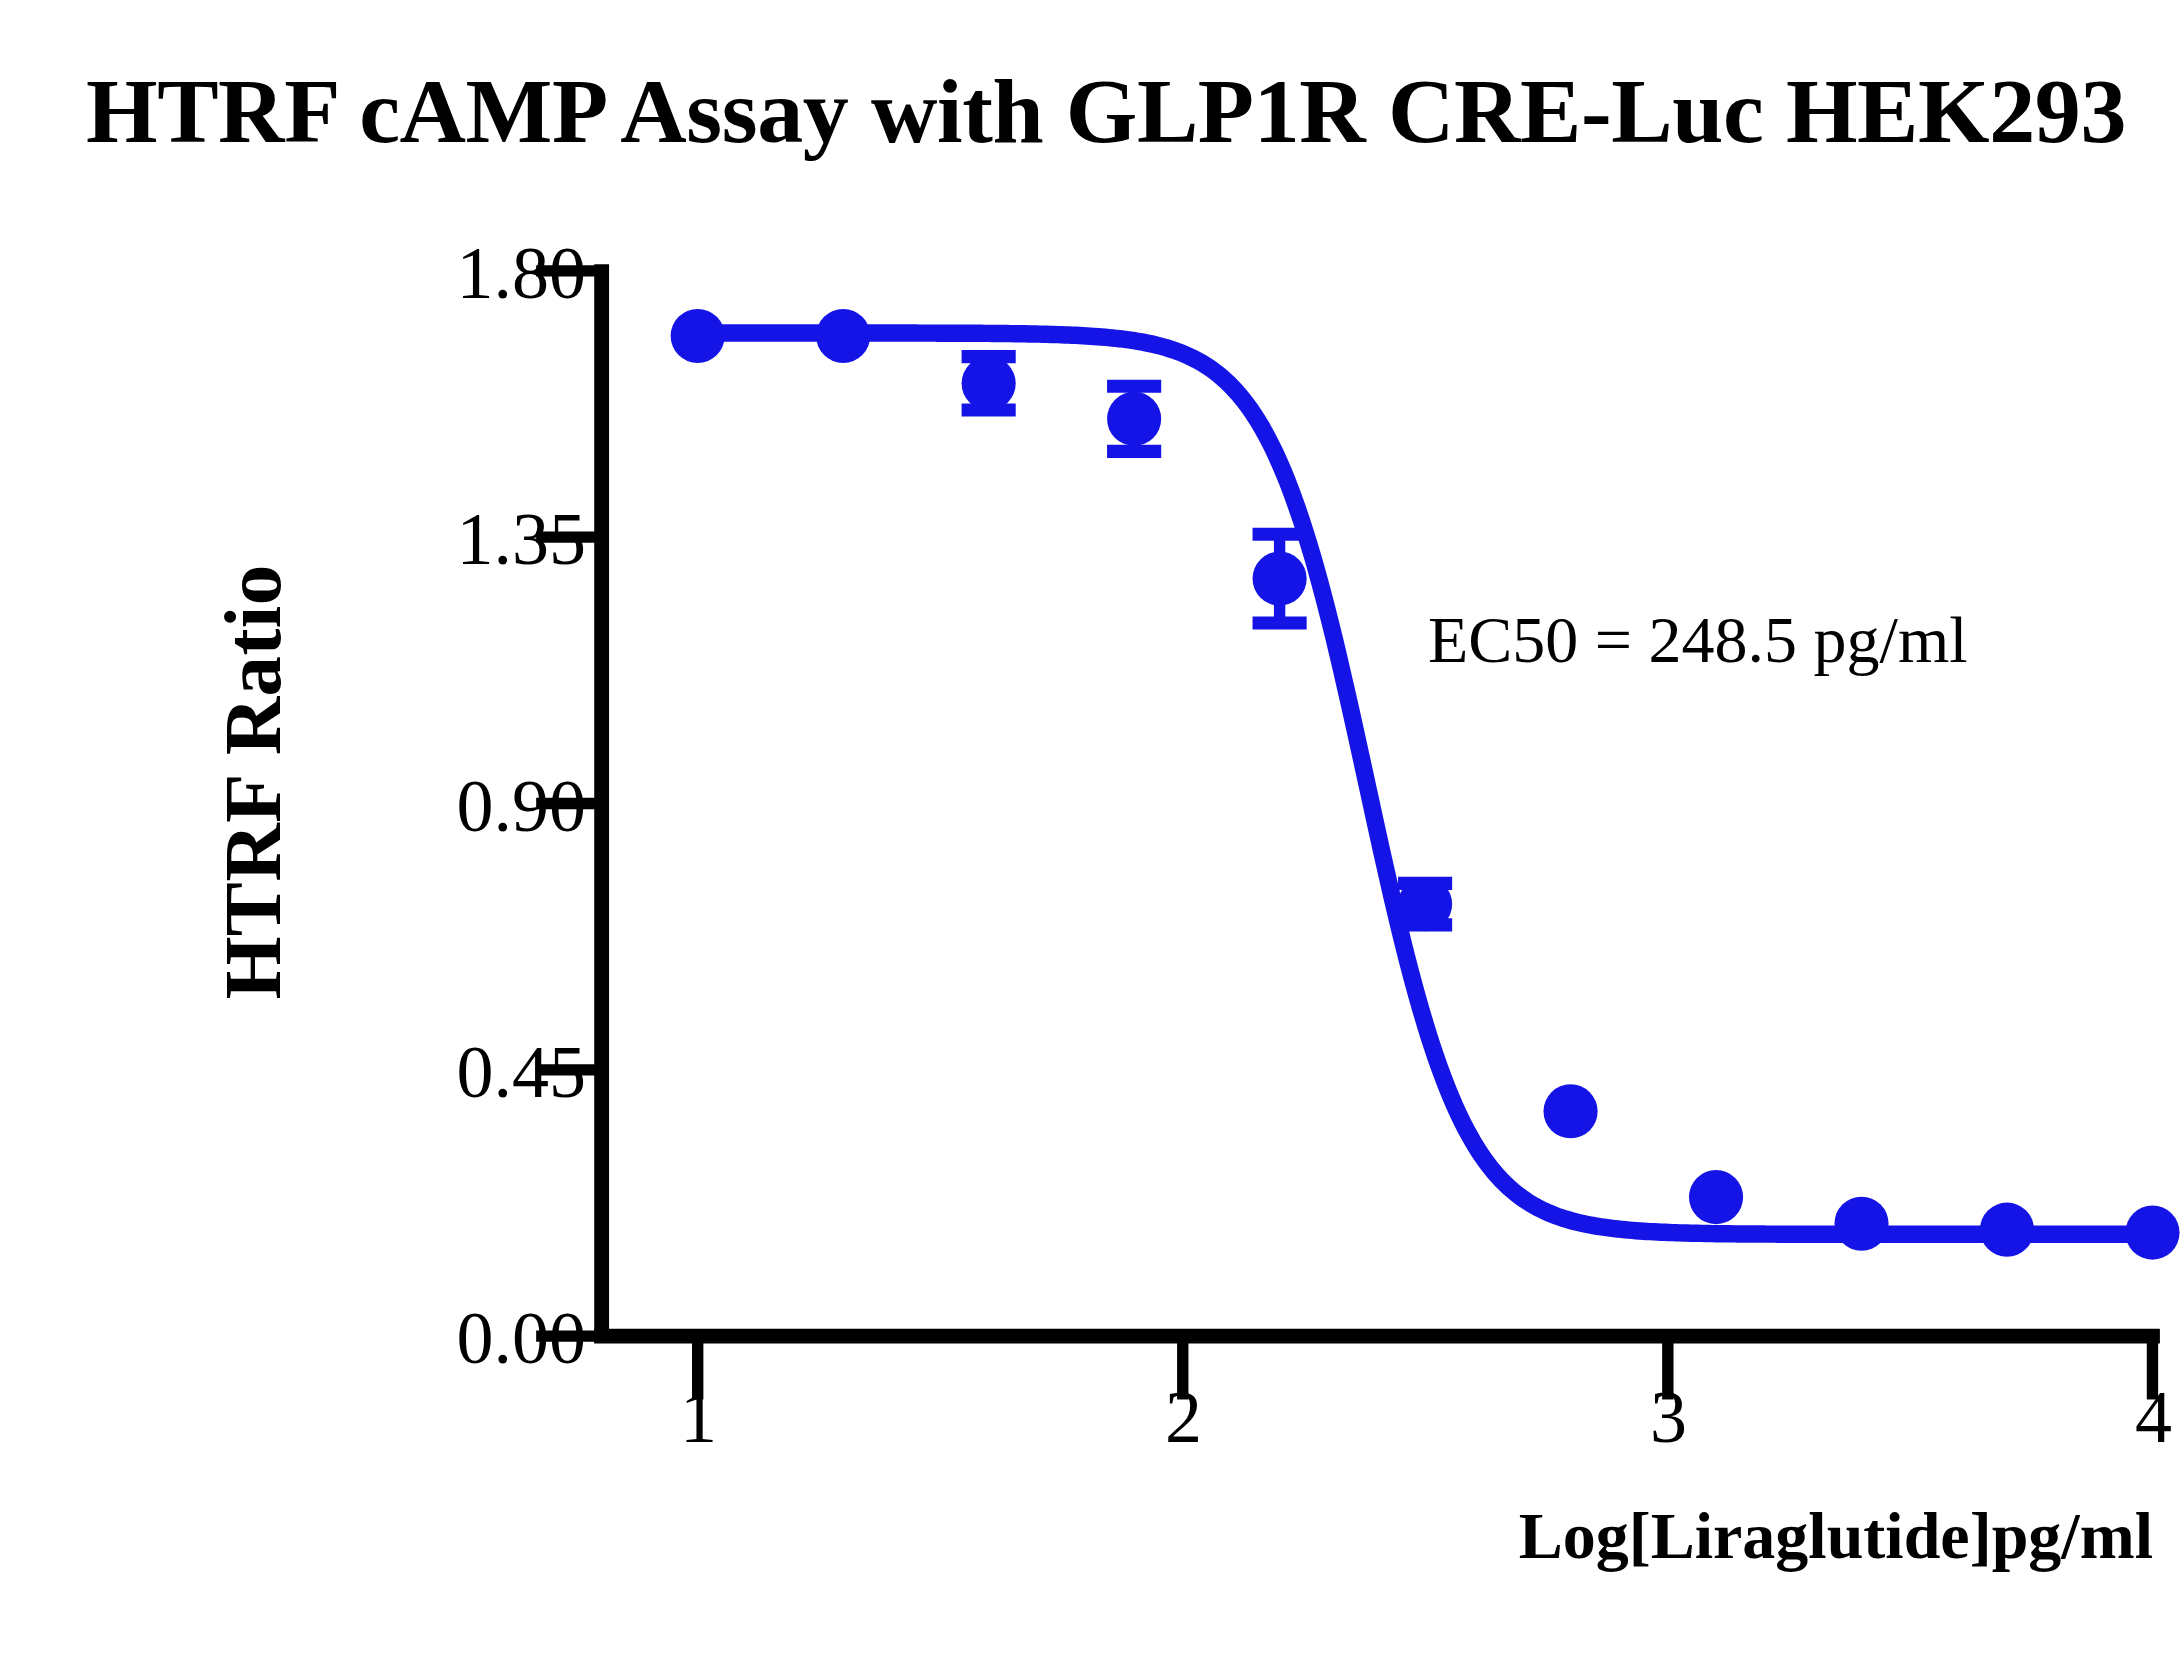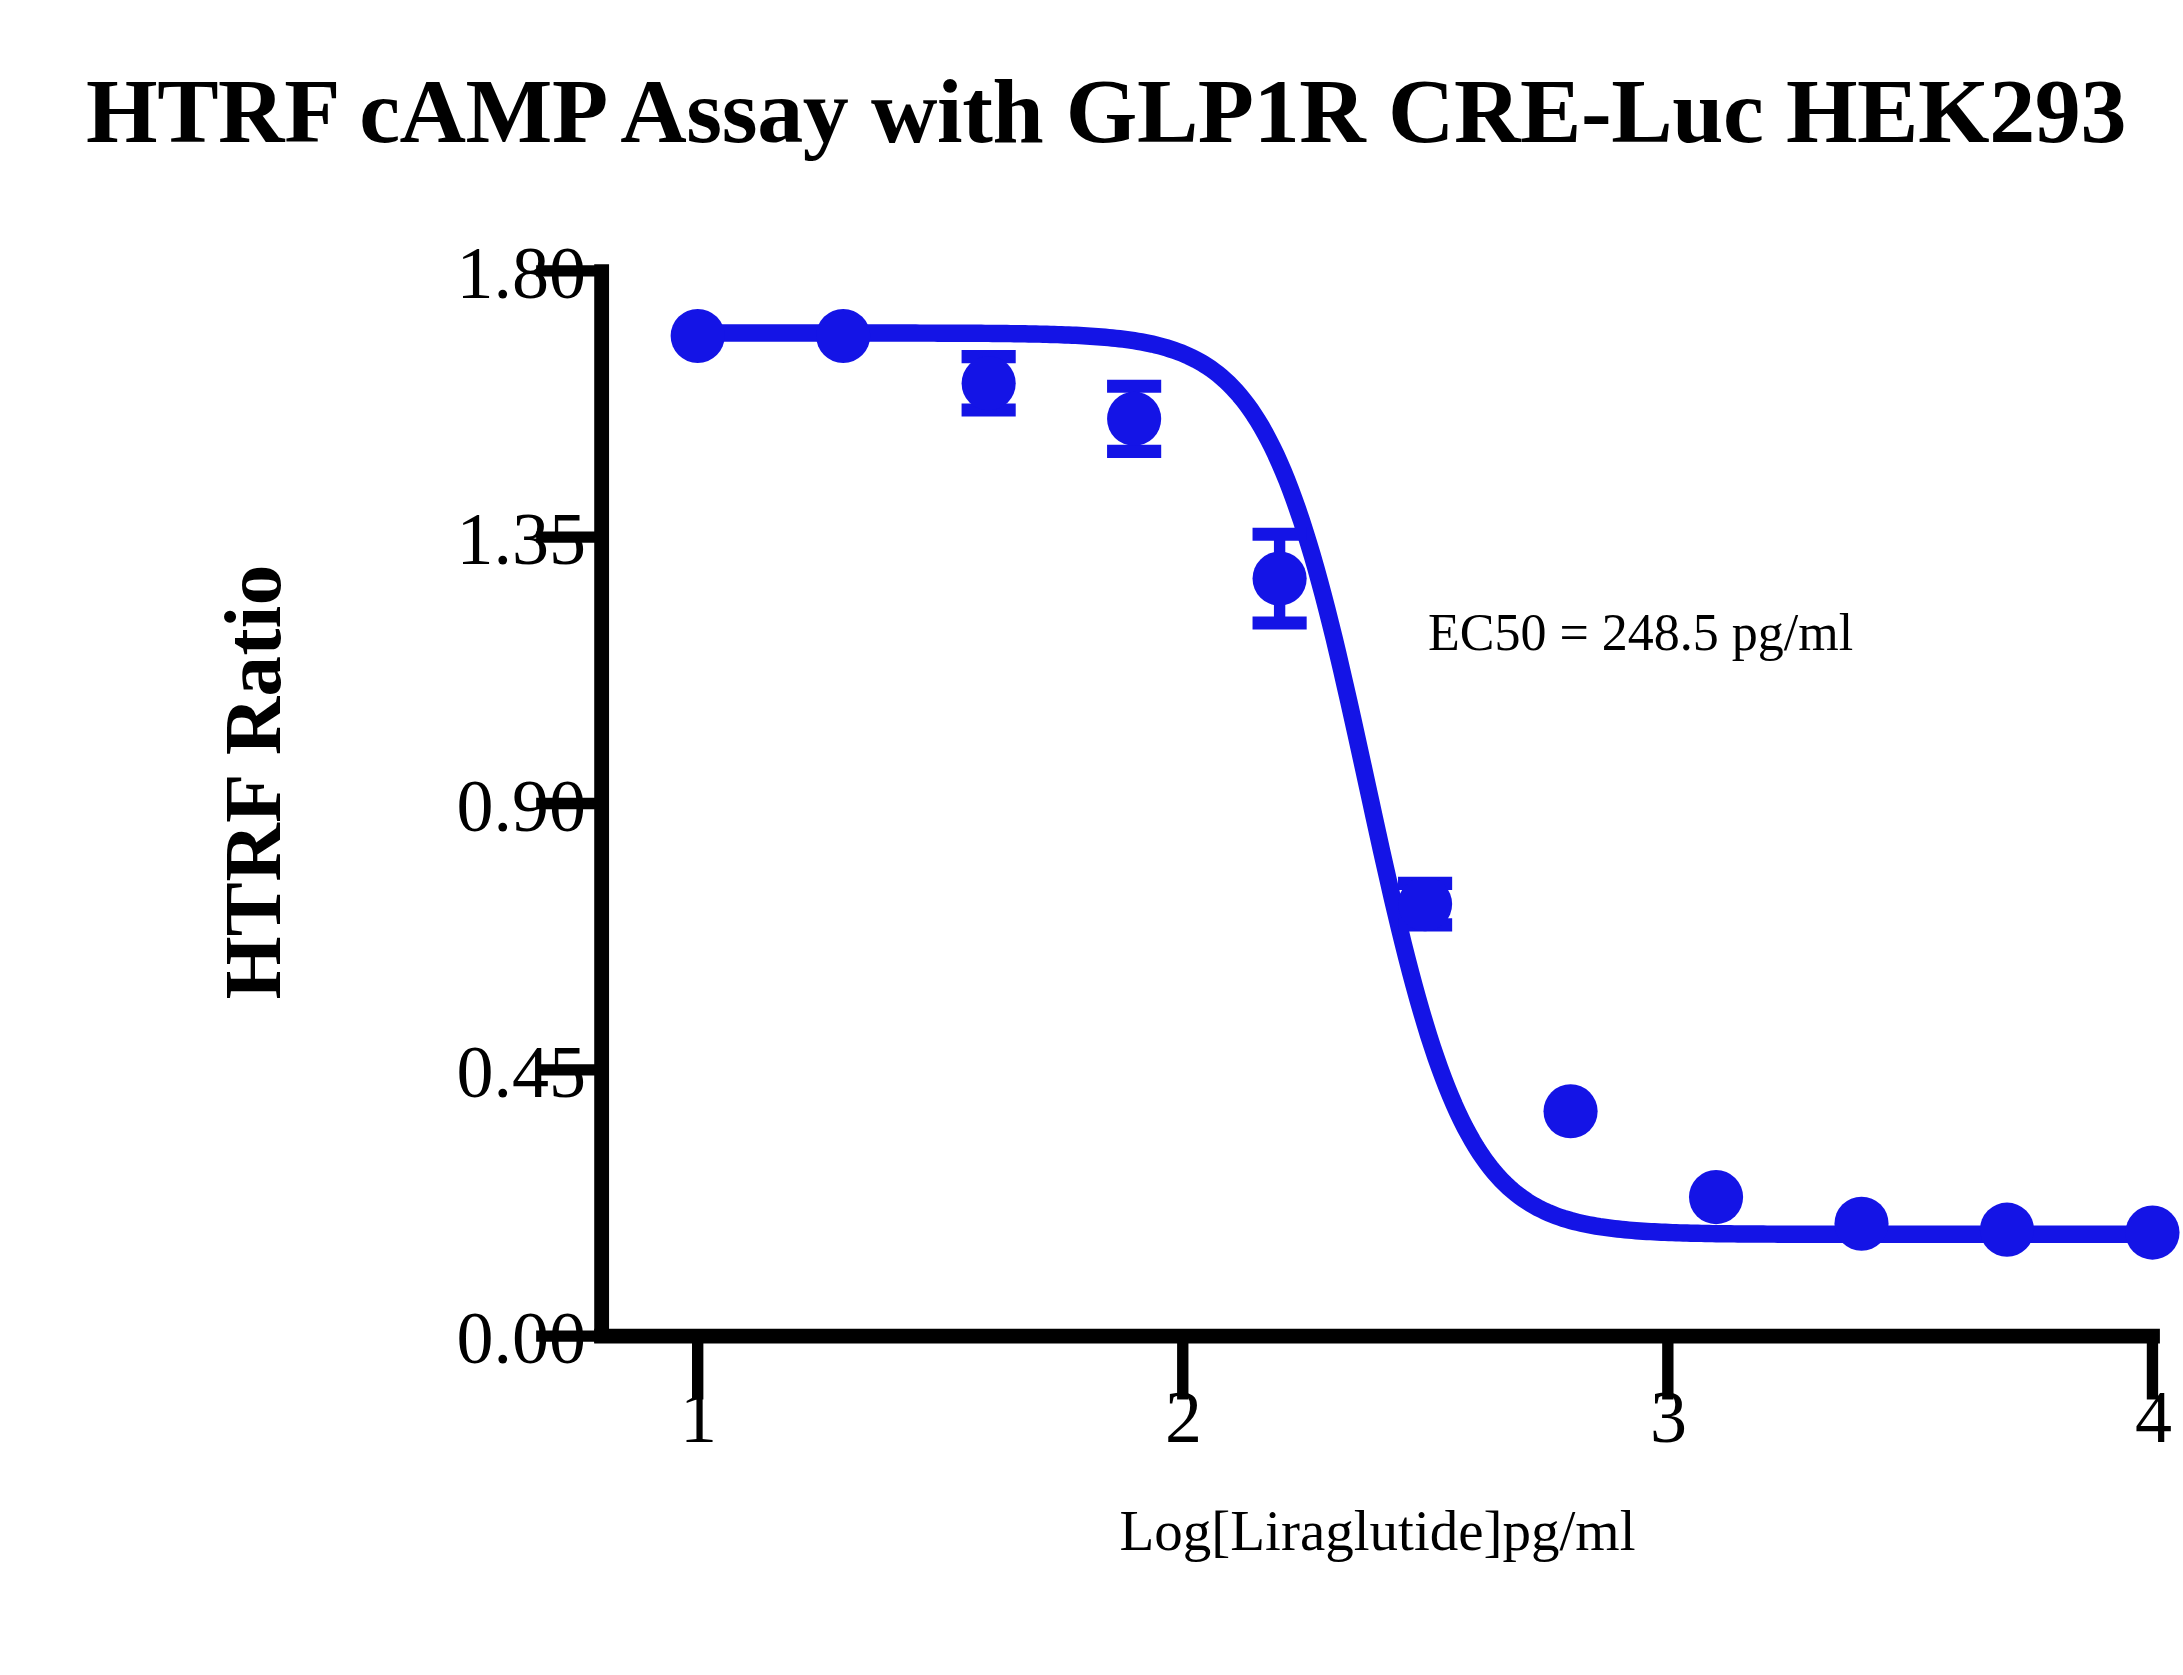--- a/index.html
+++ b/index.html
@@ -36,23 +36,23 @@
     white-space:nowrap;
     letter-spacing:0.4px;
   }
 
   
   #x-axis-title {
     position:absolute;
     left:602px;
     top:1498px;
     width:1551px;
-    text-align:center;
-    font-size:57px;
-    font-weight:normal;
+    text-align:right;
+    font-size:66px;
+    font-weight:bold;
     white-space:nowrap;
   }
 
   
   .ytick-label {
     position:absolute;
     right:0;
     width:245px;
     text-align:right;
     font-size:74px;
@@ -68,21 +68,21 @@
     text-align:center;
     font-size:74px;
     line-height:1;
   }
   #x-tick-labels { position:absolute; left:0; top:1380px; width:2748px; height:131px; }
 
   
   #ec50-annotation {
     position:absolute;
     left:1428px; top:607px;
-    font-size:52px;
+    font-size:66px;
     white-space:nowrap;
     line-height:1;
   }
 
   
   #plot-svg { position:absolute; left:0; top:0; width:2748px; height:1676px; }
 </style>
 </head>
 <body>
 

